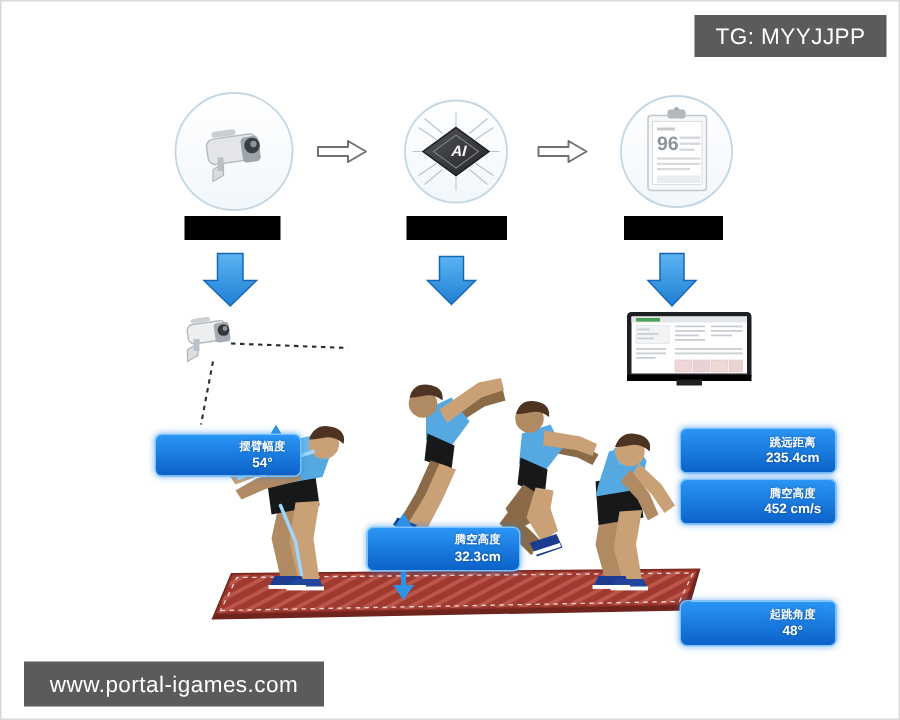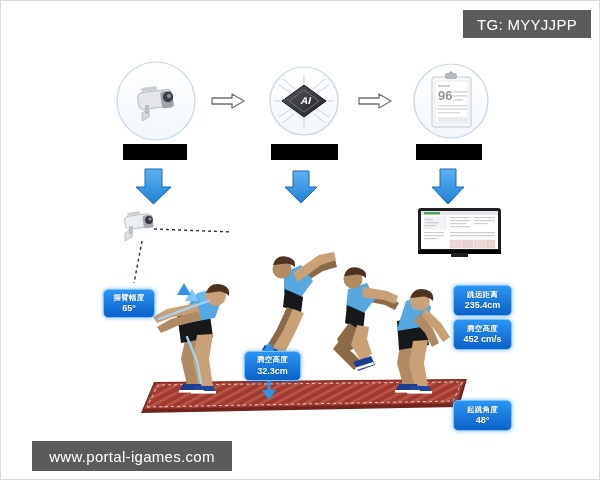--- a/index.html
+++ b/index.html
@@ -5,28 +5,28 @@
   html,body{margin:0;padding:0;background:#ffffff;}
   body{font-family:"Liberation Sans","DejaVu Sans",sans-serif;}
   #canvas{position:relative;width:600px;height:480px;background:#ffffff;overflow:hidden;
           border:1px solid #d8d8d8;box-sizing:border-box;}
   .abs{position:absolute;}
 
   
   .chip{position:absolute;background:#5b5b5b;color:#fff;display:flex;align-items:center;
         justify-content:center;letter-spacing:.3px;}
   #tag-chip{right:8px;top:9px;padding:4px 14px;font-size:15px;height:20px;}
-  #wm-chip{left:15px;top:440px;width:200px;height:30px;font-size:15px;margin-left:16px;}
+  #wm-chip{left:15px;top:440px;width:200px;height:30px;font-size:15px;}
 
   
   .metric{position:absolute;border-radius:5px;border:1.5px solid #79c2ff;
           background:linear-gradient(#2a95f5,#0b62c9);
           box-shadow:0 0 4px rgba(30,130,230,.55);
           display:flex;flex-direction:column;align-items:center;justify-content:center;
-          color:#ffffff;text-align:center;line-height:1.15;}
+          color:#ffffff;text-align:center;line-height:1.15;padding-left:46px;}
   .metric .m-label{font-size:7.5px;font-weight:bold;letter-spacing:.2px;
                    text-shadow:0 0 2px rgba(0,0,0,.35);}
   .metric .m-val{font-size:9px;font-weight:bold;margin-top:1px;
                  text-shadow:0 0 2px rgba(0,0,0,.35);}
 
   #m-arm{left:102px;top:288px;width:50px;height:27px;}
   #m-knee{left:102px;top:342px;width:50px;height:27px;}
   #m-flight{left:243px;top:350px;width:55px;height:28px;}
   #m-dist{left:452px;top:284px;width:57px;height:29px;}
   #m-speed{left:452px;top:318px;width:57px;height:29px;}
@@ -287,21 +287,21 @@
       <path d="M176 306 L186 290 L195 303 Z" fill="#2f93e8" opacity="0"></path>
     </g>
   </svg>
 
   <div class="redact" id="r1"></div>
   <div class="redact" id="r2"></div>
   <div class="redact" id="r3"></div>
 
   <div class="metric" id="m-arm">
     <div class="m-label">摆臂幅度</div>
-    <div class="m-val">65°</div>
+    <div class="m-val">54°</div>
   </div>
   <div class="metric" id="m-flight">
     <div class="m-label">腾空高度</div>
     <div class="m-val">32.3cm</div>
   </div>
   <div class="metric" id="m-dist">
     <div class="m-label">跳远距离</div>
     <div class="m-val">235.4cm</div>
   </div>
   <div class="metric" id="m-speed">

